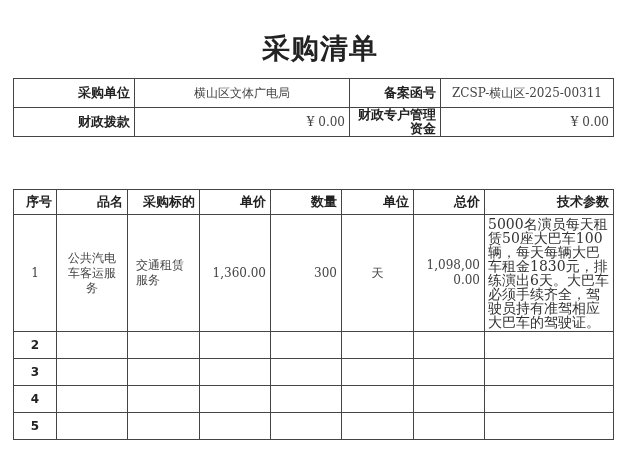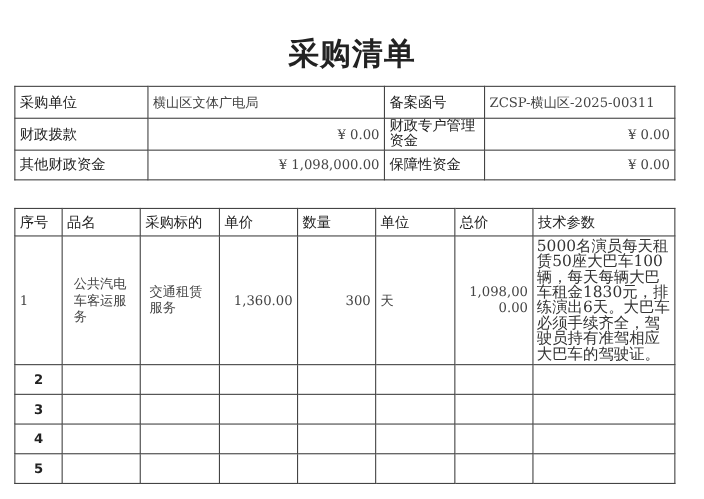--- a/index.html
+++ b/index.html
@@ -1,21 +1,21 @@
 <!DOCTYPE html>
 <html><head>
   <meta charset="utf-8">
   <style>
     html, body { margin:0; padding:0; background:#ffffff; }
     body { width:640px; height:454px; position:relative; overflow:hidden; font-family:"DejaVu Serif", serif; color:#333; }
     .title { position:absolute; top:30px; left:0; width:640px; text-align:center; font-family:"DejaVu Sans", sans-serif; font-weight:bold; font-size:28px; color:#222; letter-spacing:1px; }
     table { position:absolute; border-collapse:collapse; left:13px; width:600px; table-layout:fixed; }
     td { border:1.5px solid #444; padding:0 4px; font-size:12px; overflow:hidden; }
-    .lbl { font-family:"DejaVu Sans", sans-serif; font-weight:normal; font-size:13px; text-align:left; color:#222; }
-    .val { text-align:left; color:#444; }
+    .lbl { font-family:"DejaVu Sans", sans-serif; font-weight:bold; font-size:13px; text-align:right; color:#222; }
+    .val { text-align:center; color:#444; }
     .right { text-align:right; }
     .left { text-align:left; }
     #top { top:78px; }
     #items { top:189px; }
     .hdr td { height:24px; }
     .param { font-size:14px; line-height:14px; text-align:left; padding:2px 3px; vertical-align:top; }
     .num { font-family:"DejaVu Sans", sans-serif; font-weight:bold; text-align:center; color:#222; }
   </style>
 </head>
 <body>
@@ -33,26 +33,20 @@
       <tr style="height:29px">
     <td class="lbl">采购单位</td>
     <td class="val">横山区文体广电局</td>
     <td class="lbl">备案函号</td>
     <td class="val">ZCSP-横山区-2025-00311</td>
   </tr>
   <tr style="height:29px">
     <td class="lbl">财政拨款</td>
     <td class="val right">¥ 0.00</td>
     <td class="lbl" style="line-height:14px">财政专户管理资金</td>
-    <td class="val right">¥ 0.00</td>
-  </tr>
-  <tr style="height:27px">
-    <td class="lbl">其他财政资金</td>
-    <td class="val right">¥ 1,098,000.00</td>
-    <td class="lbl">保障性资金</td>
     <td class="val right">¥ 0.00</td>
   </tr>
 </tbody>
   </table>
 
 <table id="items">
   <colgroup>
     <col style="width:43px">
       <col style="width:71px">
       <col style="width:72px">

